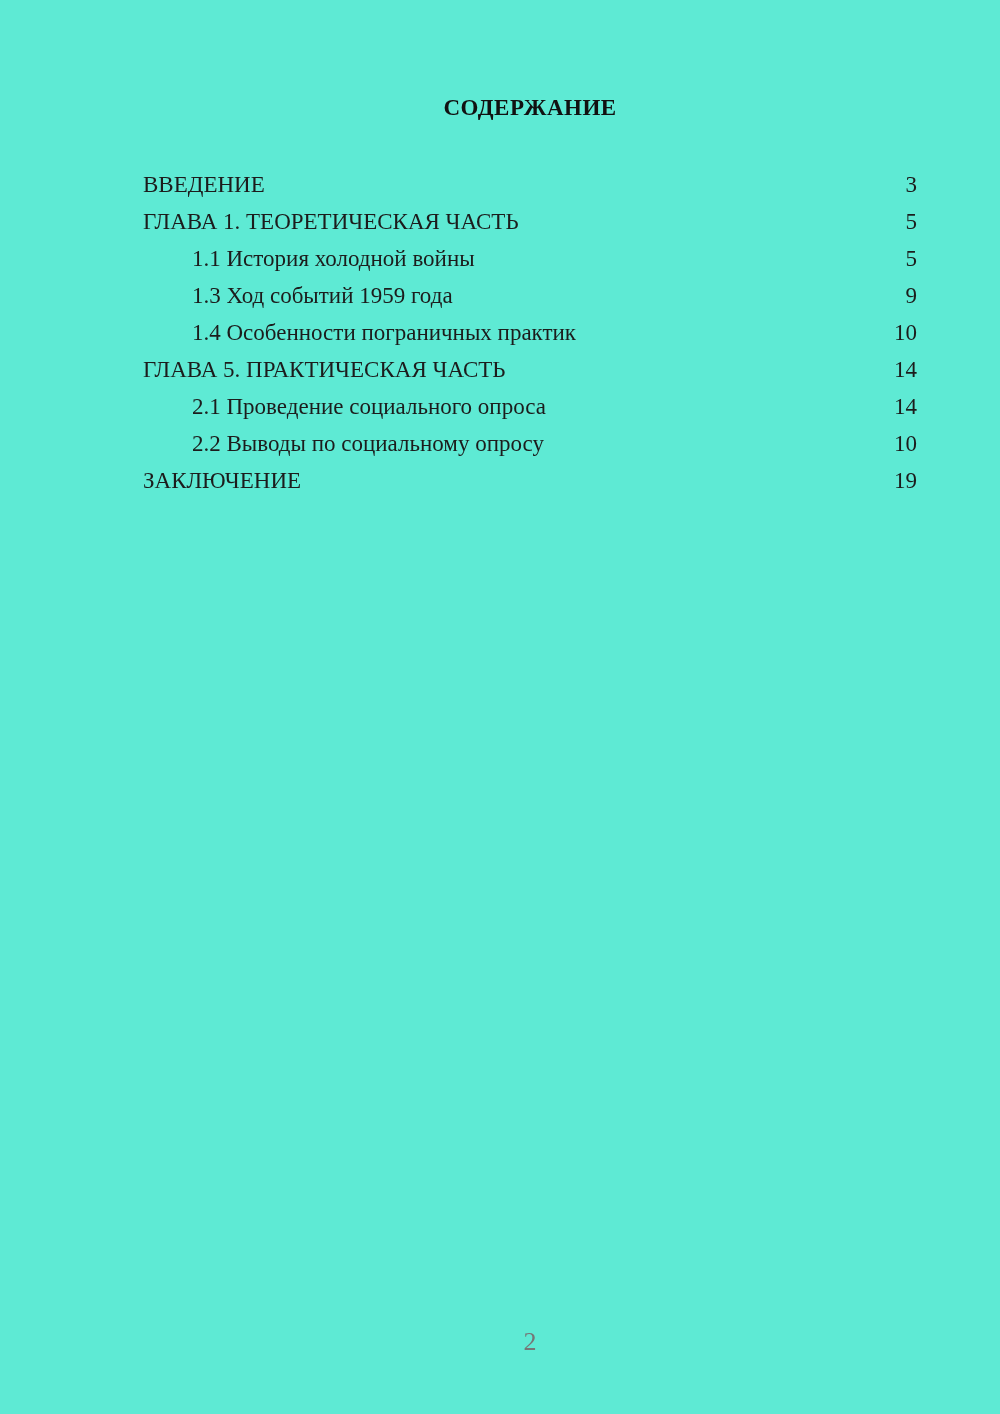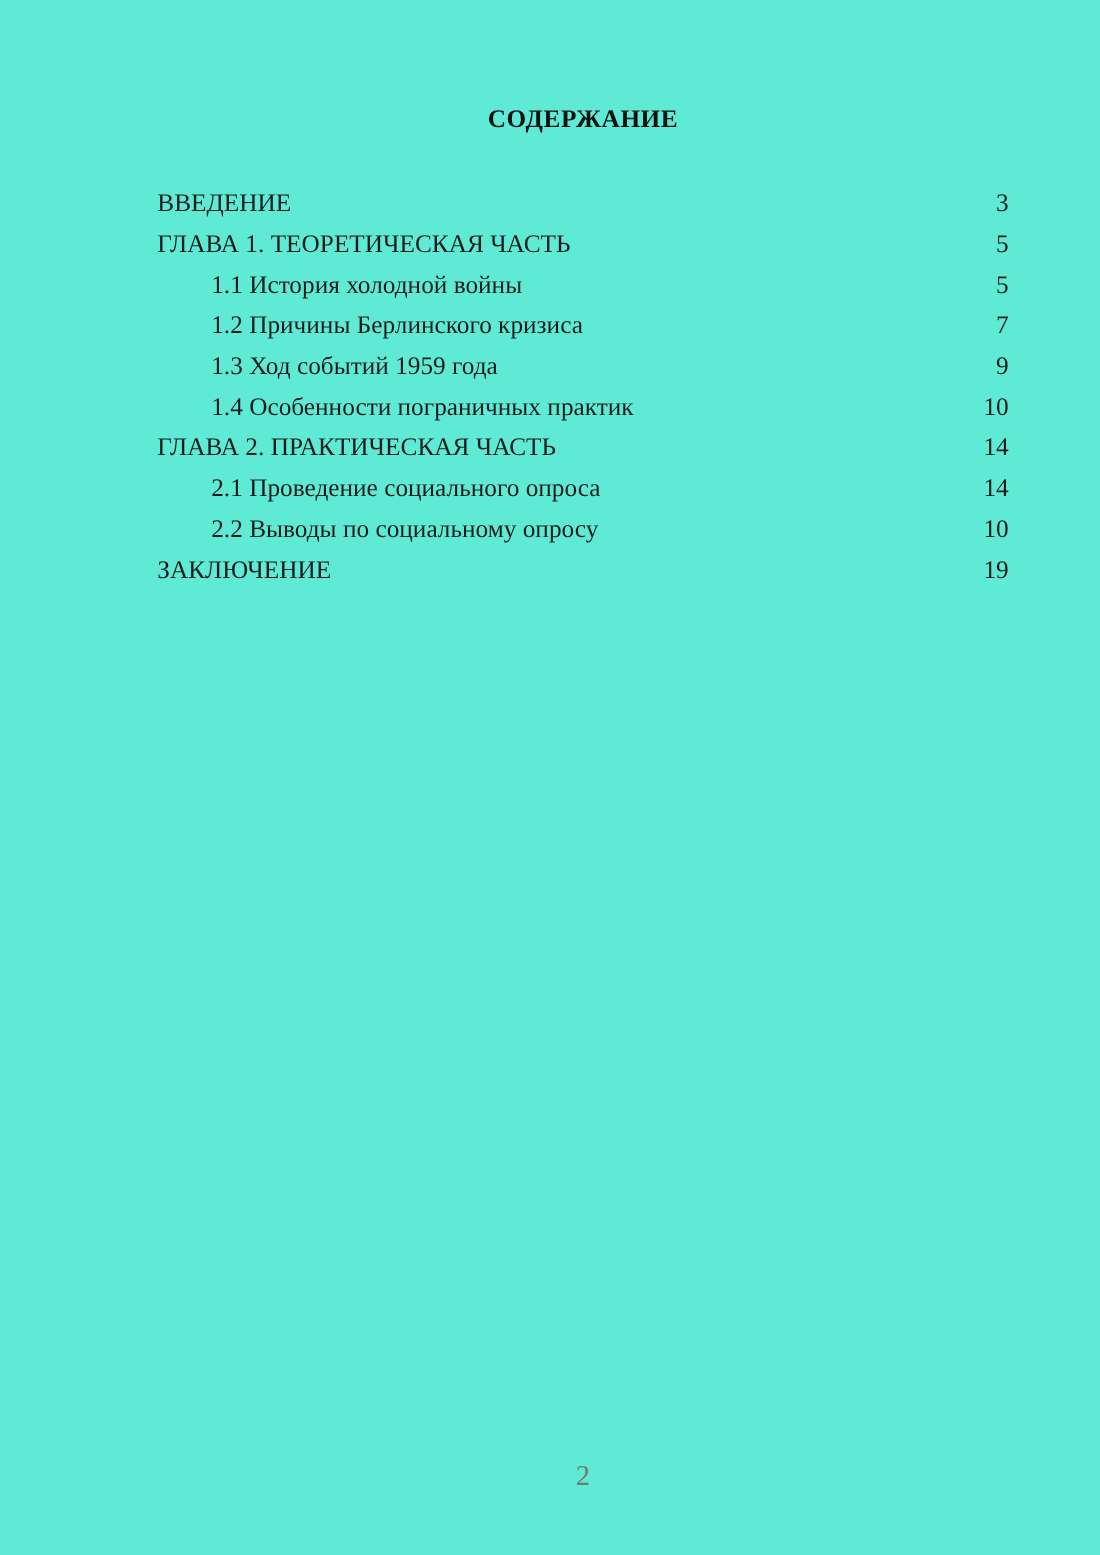--- a/index.html
+++ b/index.html
@@ -80,33 +80,29 @@
       </div>
       <div class="toc-row level-0">
         <span class="toc-label">ГЛАВА 1. ТЕОРЕТИЧЕСКАЯ ЧАСТЬ</span>
         <span class="toc-page">5</span>
       </div>
       <div class="toc-row level-1">
         <span class="toc-label">1.1 История холодной войны</span>
         <span class="toc-page">5</span>
       </div>
       <div class="toc-row level-1">
-        <span class="toc-label">1.2 Причины Берлинского кризиса</span>
-        <span class="toc-page">7</span>
-      </div>
-      <div class="toc-row level-1">
         <span class="toc-label">1.3 Ход событий 1959 года</span>
         <span class="toc-page">9</span>
       </div>
       <div class="toc-row level-1">
         <span class="toc-label">1.4 Особенности пограничных практик</span>
         <span class="toc-page">10</span>
       </div>
       <div class="toc-row level-0">
-        <span class="toc-label">ГЛАВА 2. ПРАКТИЧЕСКАЯ ЧАСТЬ</span>
+        <span class="toc-label">ГЛАВА 5. ПРАКТИЧЕСКАЯ ЧАСТЬ</span>
         <span class="toc-page">14</span>
       </div>
       <div class="toc-row level-1">
         <span class="toc-label">2.1 Проведение социального опроса</span>
         <span class="toc-page">14</span>
       </div>
       <div class="toc-row level-1">
         <span class="toc-label">2.2 Выводы по социальному опросу</span>
         <span class="toc-page">10</span>
       </div>

